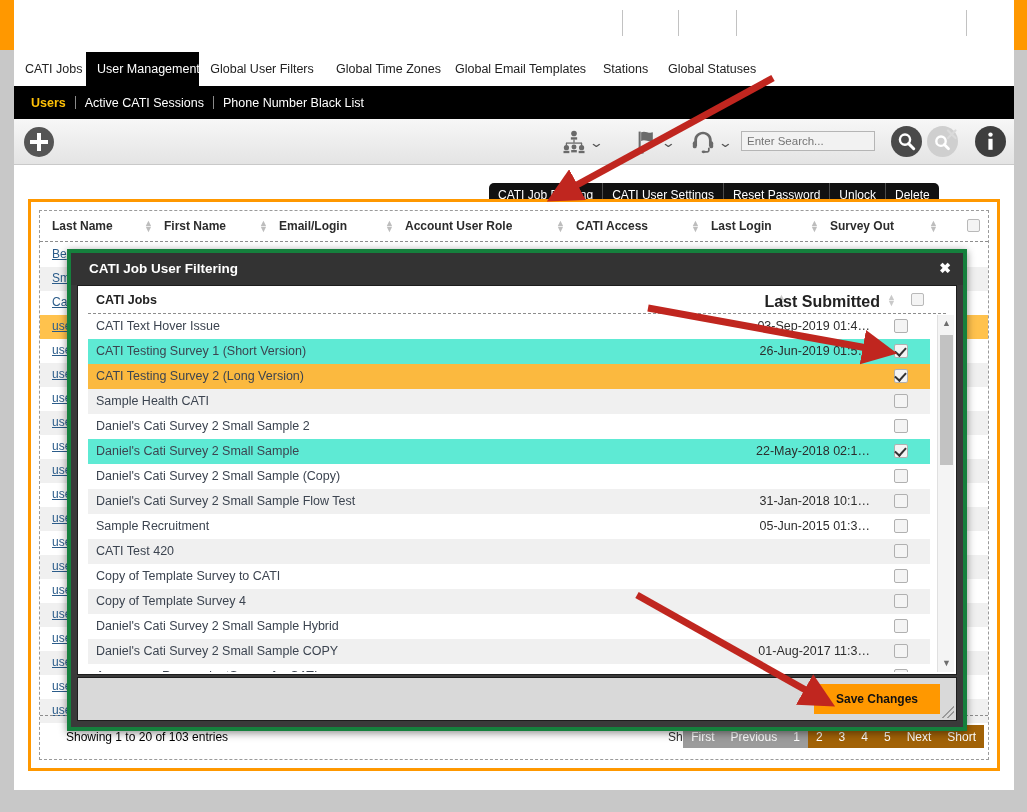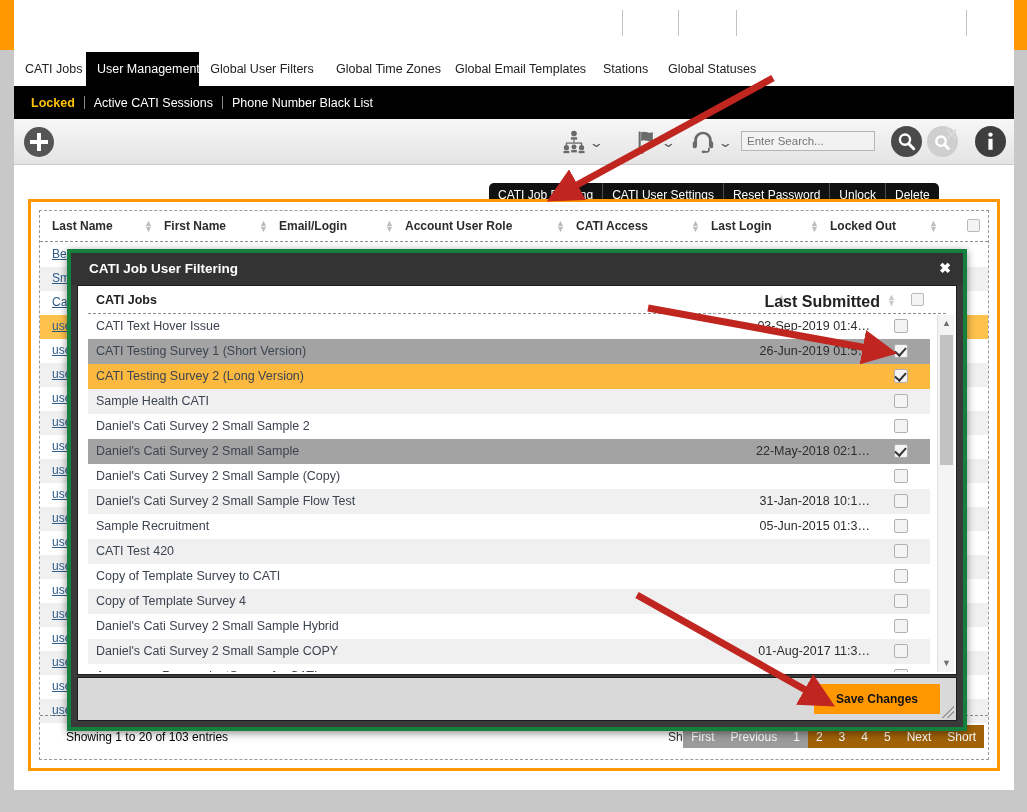--- a/index.html
+++ b/index.html
@@ -255,21 +255,21 @@
   .m-list {
     position: absolute; left: 10px; right: 26px; top: 28px; bottom: 2px;
     overflow: hidden;
   }
   .m-row {
     position: relative; height: 25px; width: 100%;
   }
   .m-row.odd  { background: #ffffff; }
   .m-row.even { background: #f0f0f0; }
   .m-row.sel-odd  { background: #fbb93f; }
-  .m-row.sel-even { background: #a3a3a3; padding-left: 8px; }
+  .m-row.sel-even { background: #5eead4; padding-left: 8px; }
   .m-name {
     position: absolute; left: 8px; top: 5px;
     font-size: 12.5px; color: #3c4450; white-space: nowrap;
   }
   .m-date {
     position: absolute; right: 60px; top: 5px;
     font-size: 12.5px; color: #2d2d2d; white-space: nowrap;
   }
   .m-cb {
     position: absolute; right: 22px; top: 5px;
@@ -339,21 +339,21 @@
       <div class="tab active" style="left: 72px; width: 113px; text-align: center;">User Management</div>
       <div class="tab" style="left: 185px; width: 126px; text-align: center;">Global User Filters</div>
       <div class="tab" style="left: 311px; width: 119px; text-align: center;">Global Time Zones</div>
       <div class="tab" style="left: 430px; width: 148px; text-align: center;">Global Email Templates</div>
       <div class="tab" style="left: 578px; width: 65px; text-align: center;">Stations</div>
       <div class="tab" style="left: 643px; width: 104px; text-align: center;">Global Statuses</div>
     </div>
 
   <div class="subnav">
     <div class="subnav-inner" id="subnav-inner">
-        <div class="subnav-item active">Locked</div>
+        <div class="subnav-item active">Users</div>
         <div class="subnav-sep"></div>
         <div class="subnav-item">Active CATI Sessions</div>
         <div class="subnav-sep"></div>
         <div class="subnav-item">Phone Number Black List</div>
       </div>
   </div>
 
   <div class="toolbar"></div>
 
   <div class="plus-btn" style="left:24px; top:127px;"></div>
@@ -448,21 +448,21 @@
           <div class="bg-th" style="left: 124px;">First Name</div>
           <div class="sort-ico" style="left: 219px;">▲<br>▼</div>
           <div class="bg-th" style="left: 239px;">Email/Login</div>
           <div class="sort-ico" style="left: 345px;">▲<br>▼</div>
           <div class="bg-th" style="left: 365px;">Account User Role</div>
           <div class="sort-ico" style="left: 516px;">▲<br>▼</div>
           <div class="bg-th" style="left: 536px;">CATI Access</div>
           <div class="sort-ico" style="left: 651px;">▲<br>▼</div>
           <div class="bg-th" style="left: 671px;">Last Login</div>
           <div class="sort-ico" style="left: 770px;">▲<br>▼</div>
-          <div class="bg-th" style="left: 790px;">Locked Out</div>
+          <div class="bg-th" style="left: 790px;">Survey Out</div>
           <div class="sort-ico" style="left: 889px;">▲<br>▼</div>
         </div>
 
       <div id="bg-rows">
           <div class="bg-row odd" style="top: 32px;">
             <div class="bg-row-link">Be</div>
           </div>
           <div class="bg-row even" style="top: 56px;">
             <div class="bg-row-link">Sm</div>
           </div>

